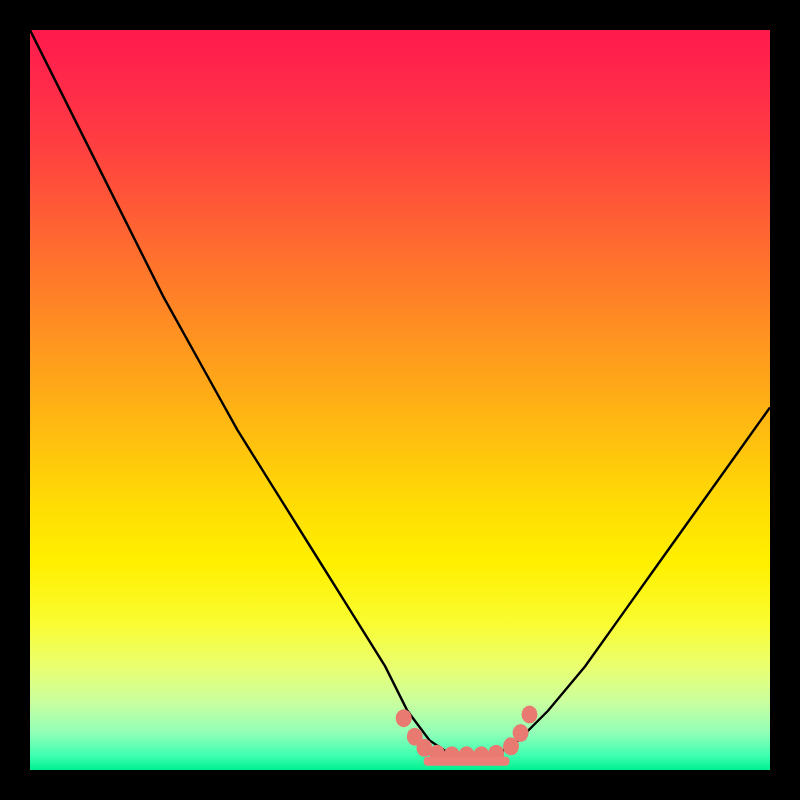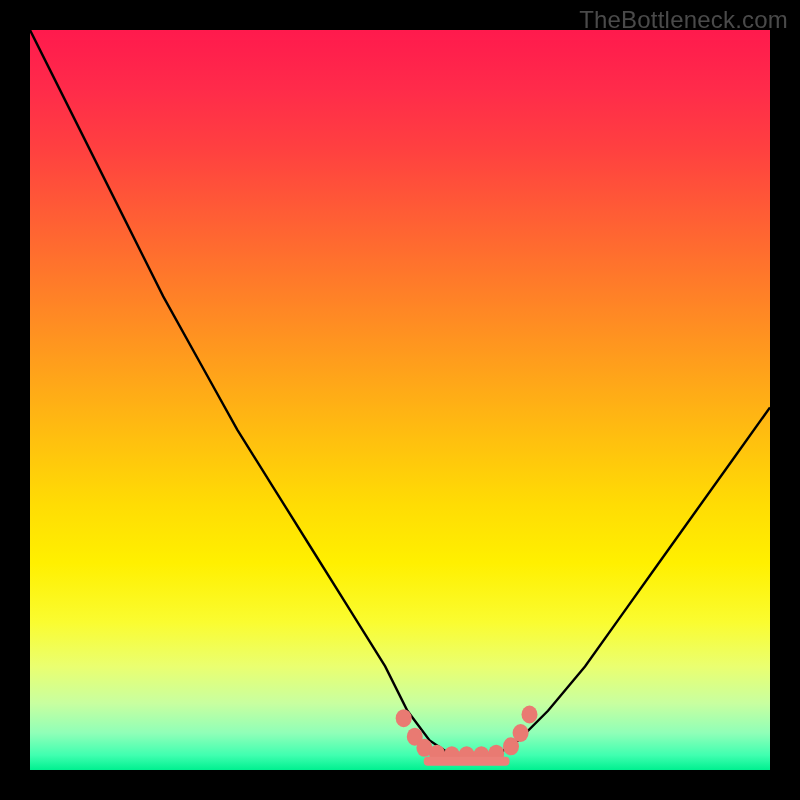--- a/index.html
+++ b/index.html
@@ -77,14 +77,13 @@
           <ellipse cx="436.6" cy="725.2" rx="8" ry="9"></ellipse>
           <ellipse cx="451.4" cy="725.2" rx="8" ry="9"></ellipse>
           <ellipse cx="466.2" cy="723.7" rx="8" ry="9"></ellipse>
           <ellipse cx="481.0" cy="716.3" rx="8" ry="9"></ellipse>
           <ellipse cx="490.6" cy="703.0" rx="8" ry="9"></ellipse>
           <ellipse cx="499.5" cy="684.5" rx="8" ry="9"></ellipse>
         </g>
       <rect fill="#ec8079" rx="4" ry="4" x="393.7" y="726.7" width="85.8" height="9.0"></rect>
     </svg>
   </div>
-  <div class="watermark">TheBottleneck.com</div>
 </div>
 
 </body></html>

